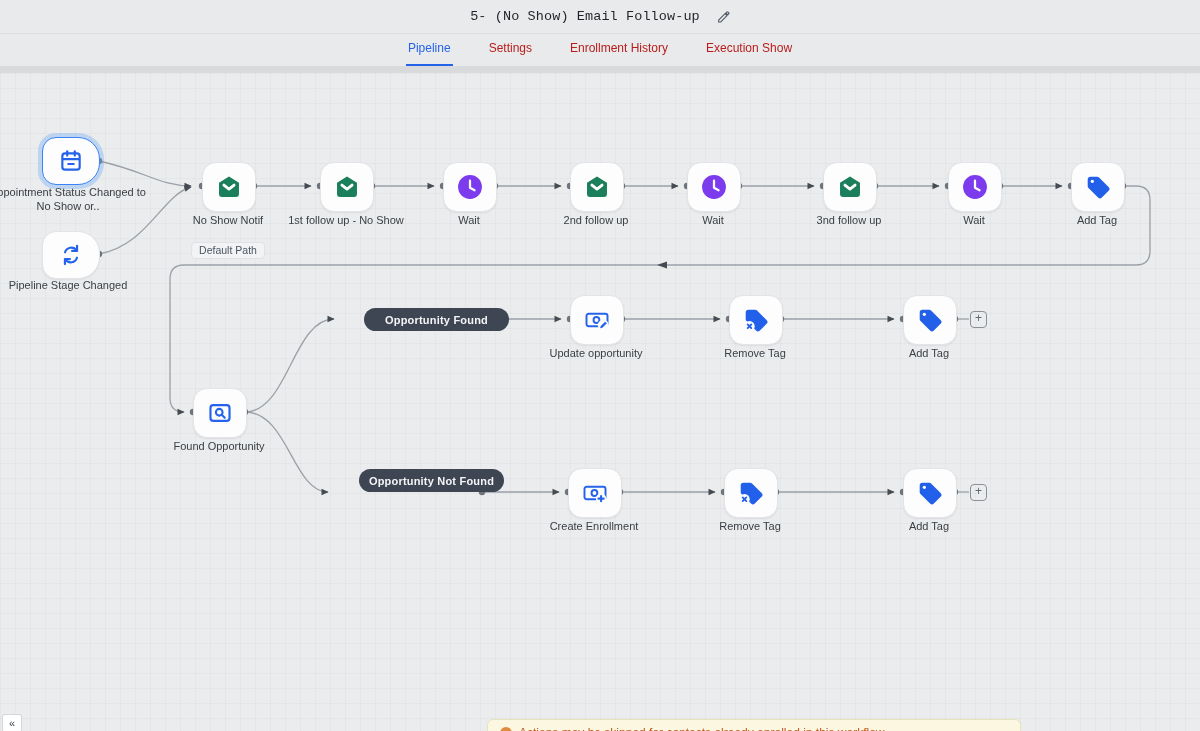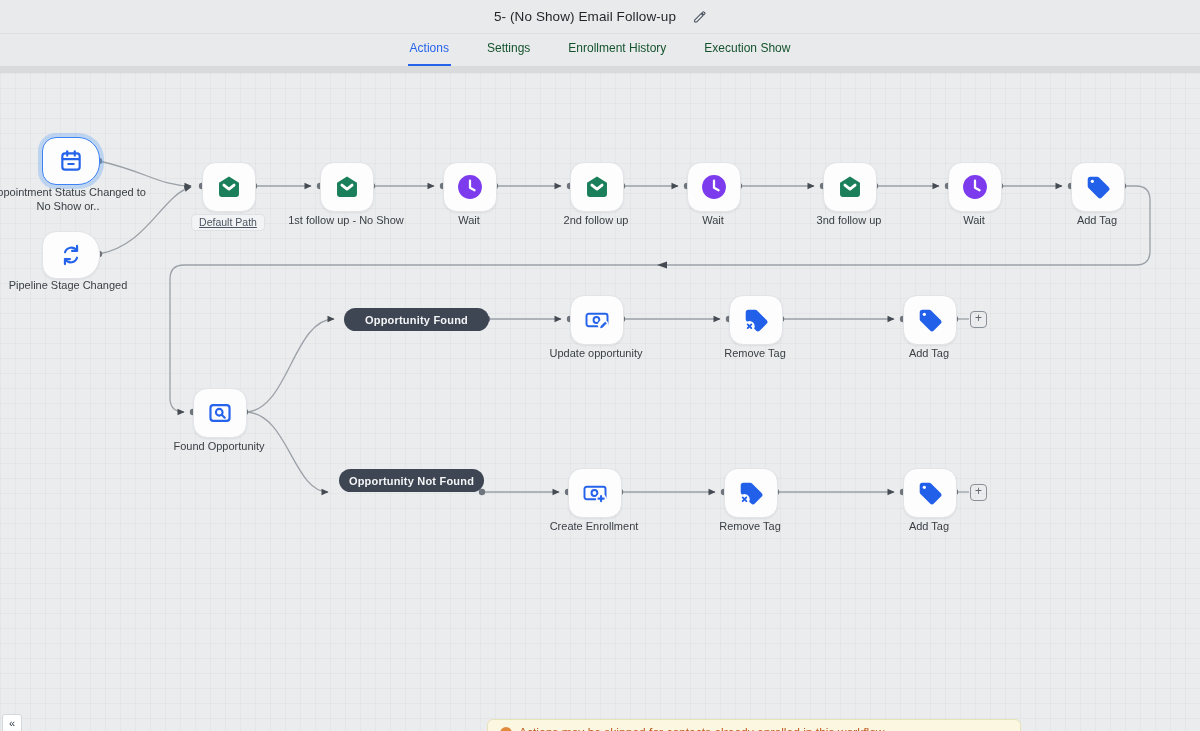--- a/index.html
+++ b/index.html
@@ -1,48 +1,48 @@
 <!DOCTYPE html>
 <html><head>
 <meta charset="utf-8">
 <style>
   html,body{margin:0;padding:0;width:1200px;height:731px;overflow:hidden;
     font-family:"Liberation Sans",sans-serif;background:#ebeced;}
   
   .titlebar{position:absolute;left:0;top:0;width:1200px;height:33px;background:#e9eaeb;
-    border-bottom:1px solid #dddfe2;display:flex;align-items:center;justify-content:center;gap:16px;}
+    border-bottom:1px solid #dddfe2;display:flex;align-items:center;justify-content:center;gap:16px;font-family:Liberation Mono, monospace;}
   .title{font-size:13.5px;color:#1f2329;font-weight:500;letter-spacing:.1px;}
   .pencil{width:14px;height:14px;cursor:pointer;}
   .tabbar{position:absolute;left:0;top:34px;width:1200px;height:32px;background:#e9eaeb;
     display:flex;align-items:flex-end;justify-content:center;gap:34px;}
-  .tab{font-size:12px;color:#14532d;padding:0 2px 9px 2px;cursor:pointer;border-bottom:2px solid transparent;}
+  .tab{font-size:12px;color:#b91c1c;padding:0 2px 9px 2px;cursor:pointer;border-bottom:2px solid transparent;}
   .tab.active{color:#2563eb;border-bottom-color:#2563eb;}
   .strip{position:absolute;left:0;top:66px;width:1200px;height:7px;background:#d9dadc;}
   
   #canvas{position:absolute;left:0;top:73px;width:1200px;height:658px;background-color:#ebeced;
     background-image:linear-gradient(rgba(120,126,132,.055) 1px,transparent 1px),
                      linear-gradient(90deg,rgba(120,126,132,.055) 1px,transparent 1px);
     background-size:15px 15px;}
   #edges{position:absolute;left:0;top:0;pointer-events:none;}
   .node{position:absolute;width:52px;}
   .box{width:52px;height:48px;background:#fdfdfe;border:1px solid #e3e4e7;border-radius:14px;
     box-shadow:0 1px 2px rgba(16,24,40,.07);display:flex;align-items:center;justify-content:center;cursor:pointer;}
   .trigger .box{width:56px;height:46px;border-radius:14px 22px 22px 14px;}
   .trigger.selected .box{border:1.5px solid #3b82f6;box-shadow:0 0 0 4px rgba(96,165,250,.33);}
   .ic{width:26px;height:26px;display:block;}
   .lbl{position:absolute;top:52px;left:50%;transform:translateX(-50%);
     font-size:11px;color:#3a4046;text-align:center;white-space:nowrap;}
   .trigger .lbl{top:48px;}
   .wrap2{white-space:normal;width:158px;line-height:1.3;}
-  .badge{position:absolute;top:52px;left:50%;transform:translateX(-50%);
+  .badge{position:absolute;top:80px;left:50%;transform:translateX(-50%);
     background:#f2f3f4;border:1px solid #dfe1e4;border-radius:4px;
-    font-size:10.5px;color:#4b5563;padding:1px 7px 2px;white-space:nowrap;text-decoration:underline;}
+    font-size:10.5px;color:#4b5563;padding:1px 7px 2px;white-space:nowrap;}
   .pill{position:absolute;height:23px;width:145px;background:#3e4553;border-radius:12px;
     color:#f4f5f6;font-size:11px;font-weight:bold;display:flex;align-items:center;justify-content:center;
-    letter-spacing:.2px;cursor:pointer;}
+    letter-spacing:.2px;cursor:pointer;margin-left:20px;}
   .plusbtn{position:absolute;width:15px;height:15px;border:1.5px solid #8a9097;border-radius:4px;
     color:#5f666d;font-size:12px;line-height:13px;text-align:center;cursor:pointer;background:transparent;}
   .collapse{position:absolute;left:2px;top:641px;width:18px;height:17px;background:#fff;
     border:1px solid #d5d7da;border-radius:3px;font-size:11px;line-height:16px;text-align:center;
     color:#374151;cursor:pointer;}
   .warn{position:absolute;left:487px;top:646px;width:508px;height:26px;background:#fbf7e1;
     border:1px solid #e7e3b9;border-radius:6px;display:flex;align-items:center;gap:7px;
     padding:0 12px;font-size:12px;color:#c05a21;white-space:nowrap;overflow:hidden;}
   .warn-dot{width:12px;height:12px;border-radius:50%;background:#e08c3c;flex:0 0 auto;}
 </style>
@@ -118,21 +118,21 @@
 </svg>
 
 <div class="titlebar">
   <span class="title">5- (No Show) Email Follow-up</span>
   <svg class="pencil" viewBox="0 0 16 16">
     <path d="M3 11.6V13.8h2.2L12.6 6.4 10.4 4.2Z M11.3 3.3l2.2 2.2 1-1a1 1 0 0 0 0-1.4l-.8-.8a1 1 0 0 0-1.4 0Z" fill="none" stroke="#4b5563" stroke-width="1.2" stroke-linejoin="round"></path>
   </svg>
 </div>
 
 <div class="tabbar">
-  <div class="tab active">Actions</div>
+  <div class="tab active">Pipeline</div>
   <div class="tab">Settings</div>
   <div class="tab">Enrollment History</div>
   <div class="tab">Execution Show</div>
 </div>
 <div class="strip"></div>
 
 <div id="canvas">
 
   <svg id="edges" width="1200" height="658" viewBox="0 0 1200 658">
     <defs>

